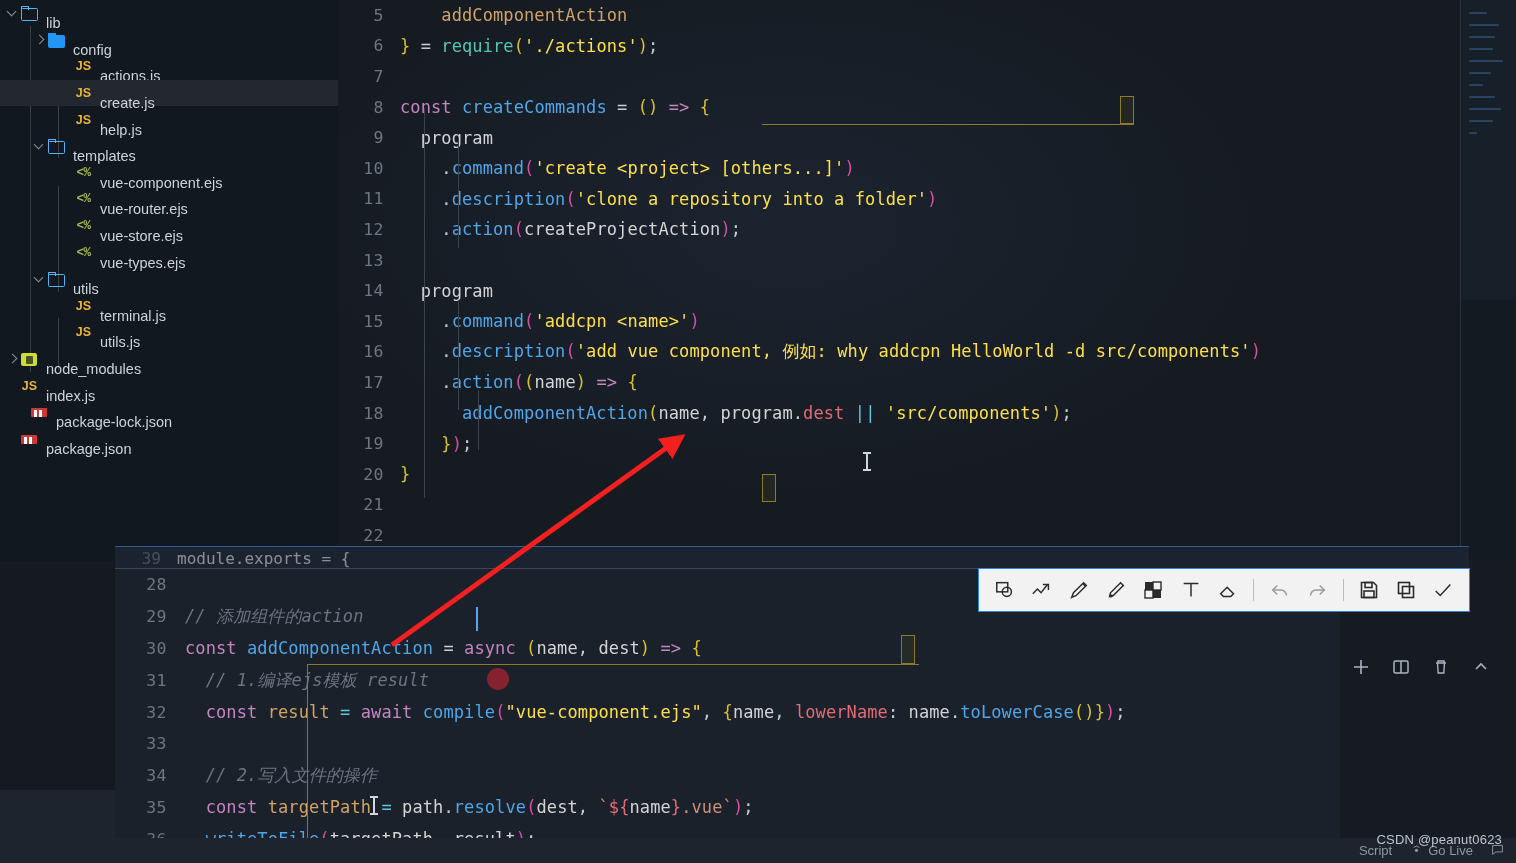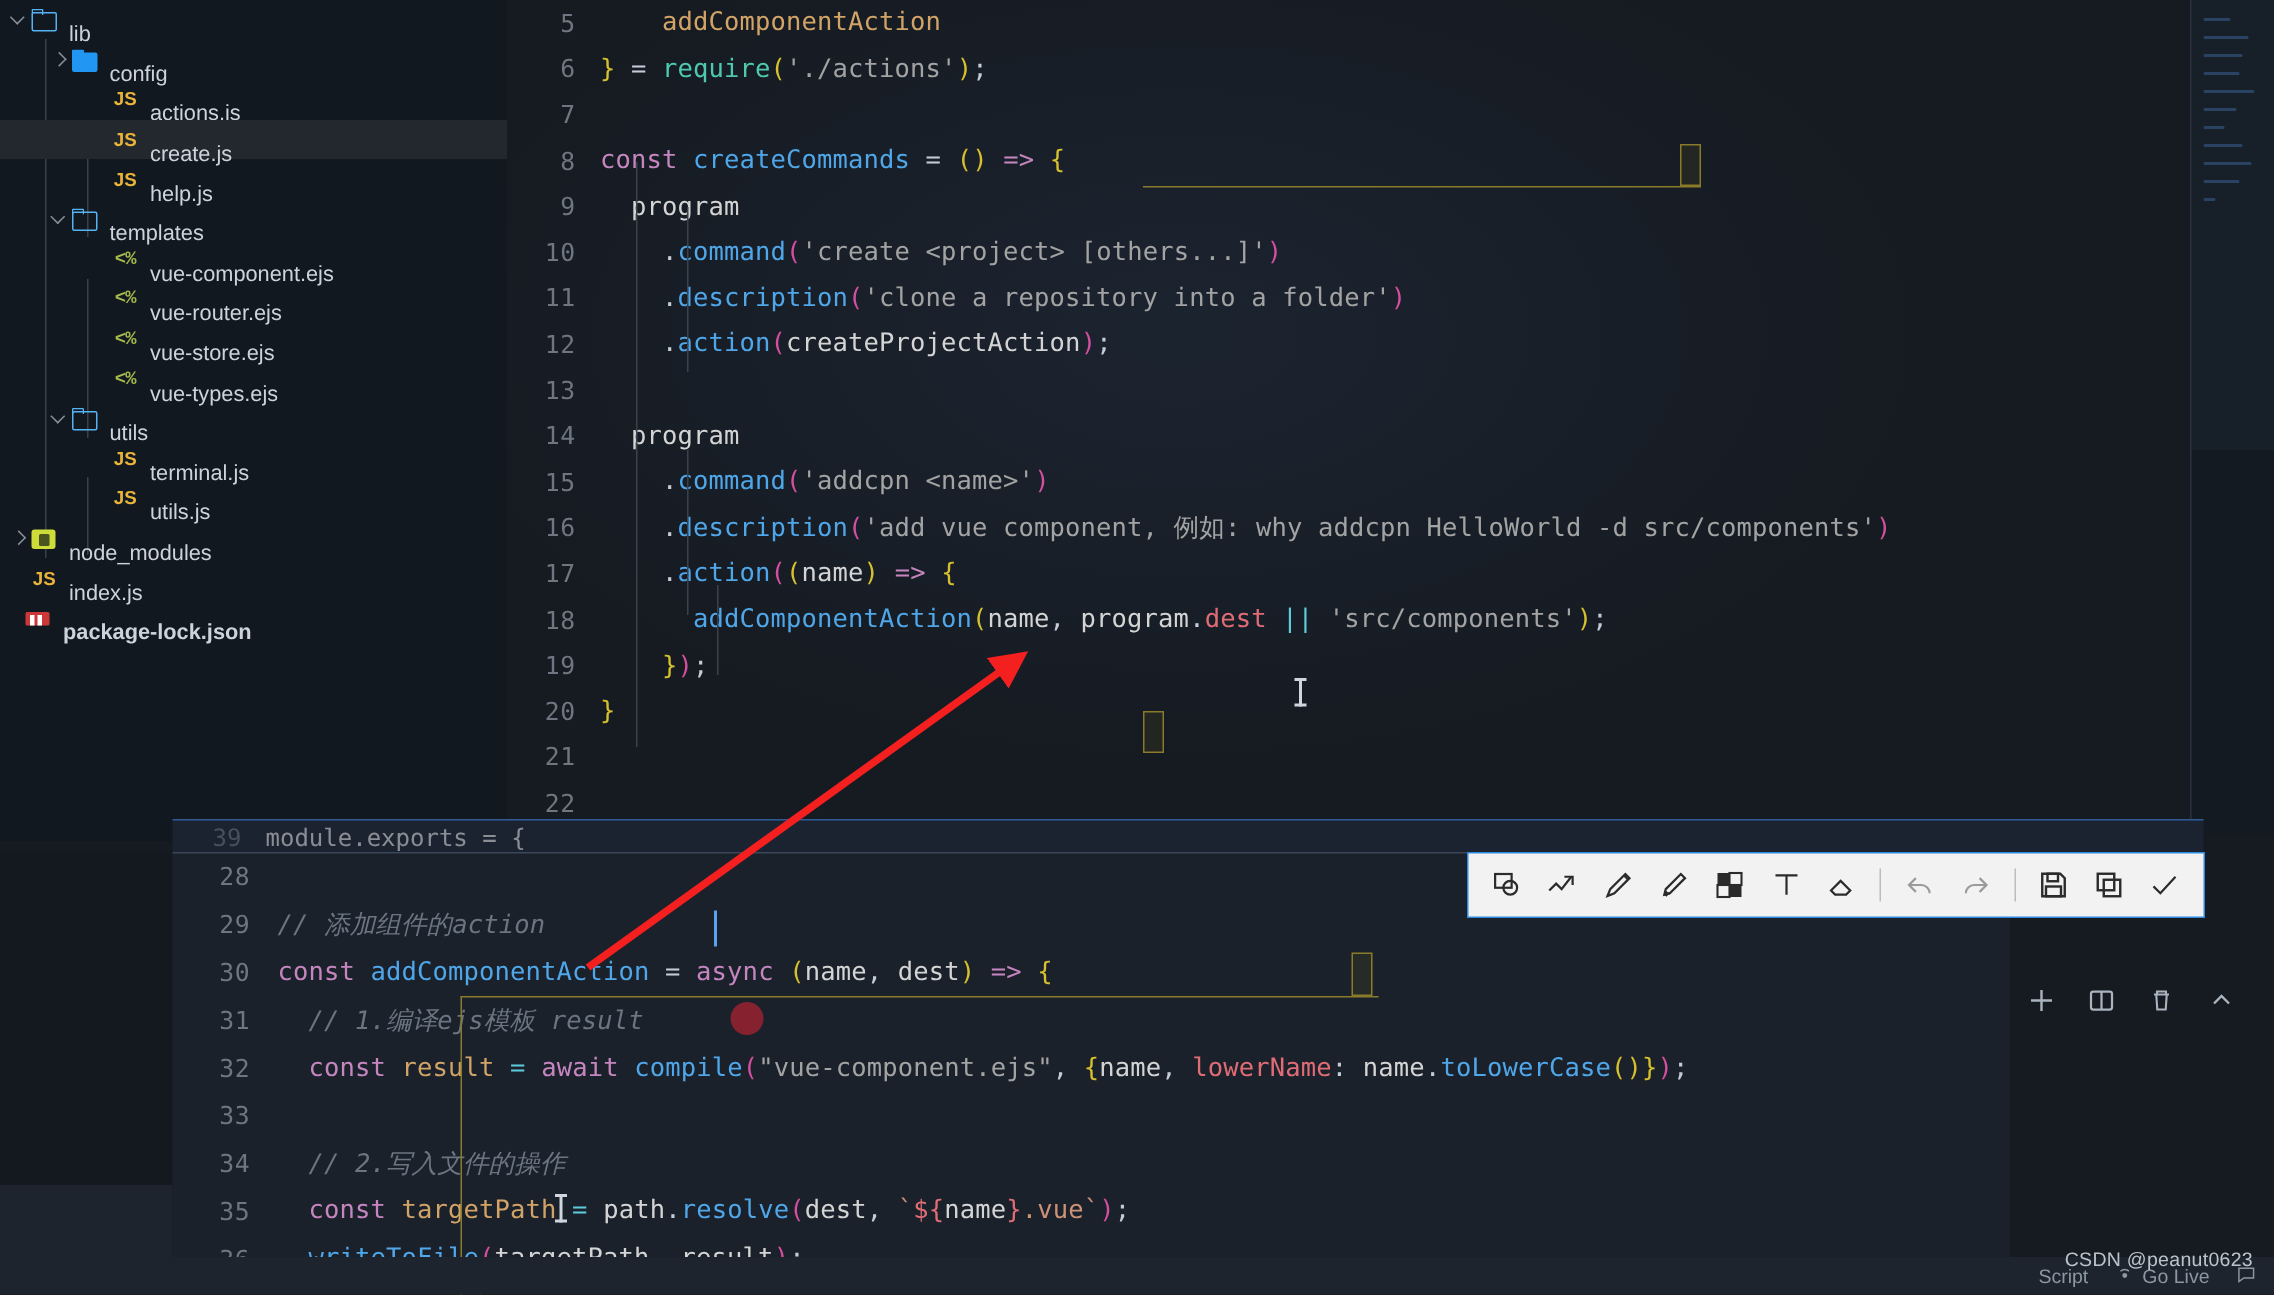--- a/index.html
+++ b/index.html
@@ -96,21 +96,21 @@
     width: 62px; flex: 0 0 62px; text-align: right; padding-right: 16px;
     color: #6e7681; font-size: 16.5px; font-family: "DejaVu Sans Mono", monospace;
     letter-spacing: .5px;
   }
   .ctext { font-size: 17px; white-space: pre; letter-spacing: .1px; }
 
   
   .t-kw   { color:#c586c0; }
   .t-fn   { color:#4fa6e8; }
   .t-var  { color:#d1a366; }
-  .t-str  { color:#a3a3a3; }
+  .t-str  { color:#fde047; }
   .t-str2 { color:#ce9178; }
   .t-par  { color:#d7c02e; }
   .t-par2 { color:#d44fa0; }
   .t-punc { color:#c3ccd8; }
   .t-cmt  { color:#6a7581; font-style: italic; }
   .t-prop { color:#e06c75; }
   .t-teal { color:#4ec9b0; }
   .t-op   { color:#5ec9d8; }
   .t-plain{ color:#d4d4d4; }
   .t-tpl  { color:#c586c0; }
@@ -290,24 +290,29 @@
       <div class="tree-row" style="padding-left: 6px;">
         <span class="twisty right"></span>
         <span class="ficon ico-node"></span>
         <span class="tree-label">node_modules</span>
       </div>
       <div class="tree-row" style="padding-left: 6px;">
         <span class="twisty none"></span>
         <span class="ficon ico-js">JS</span>
         <span class="tree-label">index.js</span>
       </div>
-      <div class="tree-row" style="padding-left: 2px; font-weight: bold;">
+      <div class="tree-row" style="padding-left: 16px;">
         <span class="twisty none"></span>
         <span class="ficon ico-npm"></span>
         <span class="tree-label">package-lock.json</span>
+      </div>
+      <div class="tree-row" style="padding-left: 6px;">
+        <span class="twisty none"></span>
+        <span class="ficon ico-npm"></span>
+        <span class="tree-label">package.json</span>
       </div>
     </div>
 
   <div id="editor-top">
     <div id="editor-top-glow"></div>
     <div class="code-area" id="code-top">
         <div class="cline ">
           <span class="lnum">5</span>
           <span class="ctext"><span class="t-plain">    </span><span class="t-var">addComponentAction</span></span>
         </div>

